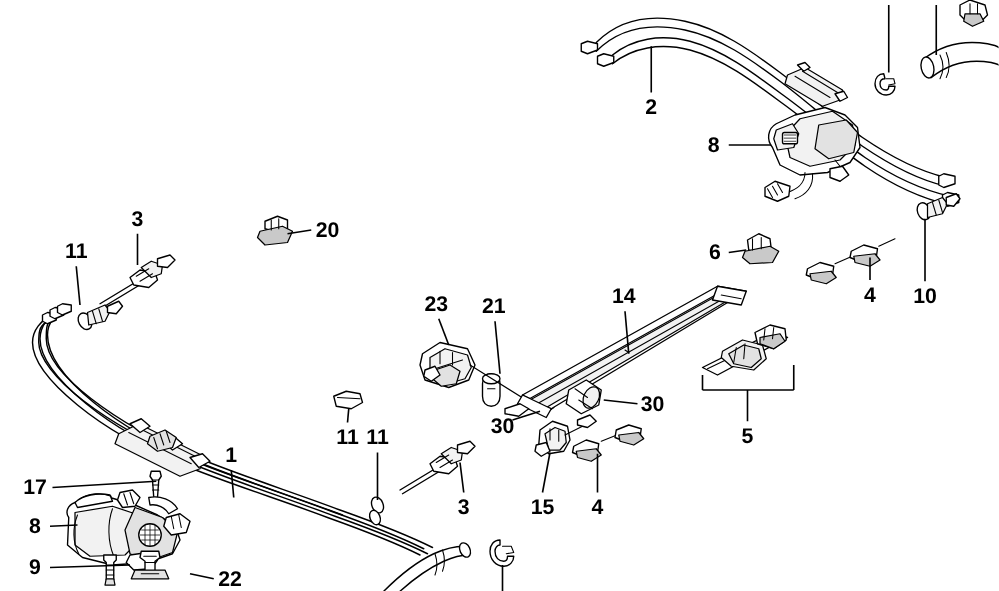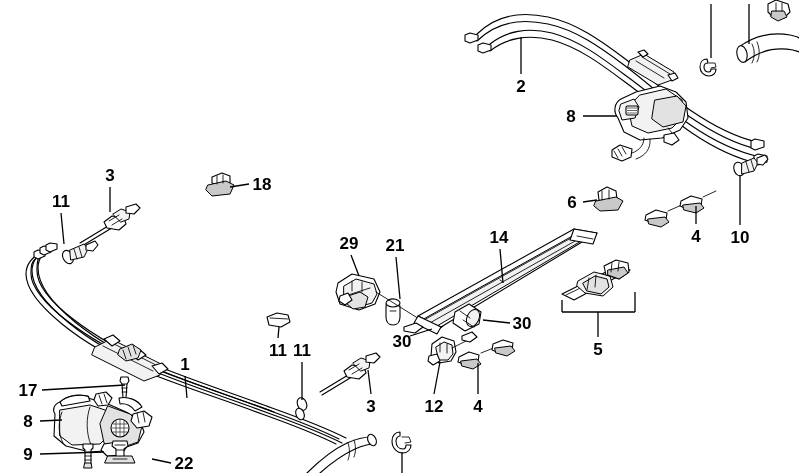--- a/index.html
+++ b/index.html
@@ -385,36 +385,36 @@
         <line x1="40" y1="454" x2="104" y2="452" class="leader"></line>
         <line x1="171" y1="463" x2="152" y2="459" class="leader"></line>
       </g>
 
   </svg>
 
   <div id="callout-layer">
       <div class="callout-label" style="left: 521px; top: 86px;">2</div>
       <div class="callout-label" style="left: 571px; top: 116px;">8</div>
       <div class="callout-label" style="left: 110px; top: 175px;">3</div>
-      <div class="callout-label" style="left: 262px; top: 184px;">18</div>
+      <div class="callout-label" style="left: 262px; top: 184px;">20</div>
       <div class="callout-label" style="left: 61px; top: 201px;">11</div>
       <div class="callout-label" style="left: 572px; top: 202px;">6</div>
       <div class="callout-label" style="left: 696px; top: 236px;">4</div>
       <div class="callout-label" style="left: 740px; top: 237px;">10</div>
-      <div class="callout-label" style="left: 349px; top: 243px;">29</div>
+      <div class="callout-label" style="left: 349px; top: 243px;">23</div>
       <div class="callout-label" style="left: 395px; top: 245px;">21</div>
       <div class="callout-label" style="left: 499px; top: 237px;">14</div>
       <div class="callout-label" style="left: 522px; top: 323px;">30</div>
       <div class="callout-label" style="left: 402px; top: 341px;">30</div>
       <div class="callout-label" style="left: 278px; top: 350px;">11</div>
       <div class="callout-label" style="left: 302px; top: 350px;">11</div>
       <div class="callout-label" style="left: 598px; top: 349px;">5</div>
       <div class="callout-label" style="left: 185px; top: 364px;">1</div>
       <div class="callout-label" style="left: 28px; top: 390px;">17</div>
       <div class="callout-label" style="left: 371px; top: 406px;">3</div>
-      <div class="callout-label" style="left: 434px; top: 406px;">12</div>
+      <div class="callout-label" style="left: 434px; top: 406px;">15</div>
       <div class="callout-label" style="left: 478px; top: 406px;">4</div>
       <div class="callout-label" style="left: 28px; top: 421px;">8</div>
       <div class="callout-label" style="left: 28px; top: 454px;">9</div>
       <div class="callout-label" style="left: 184px; top: 463px;">22</div>
     </div>
 
 </div>
 
 </body></html>

